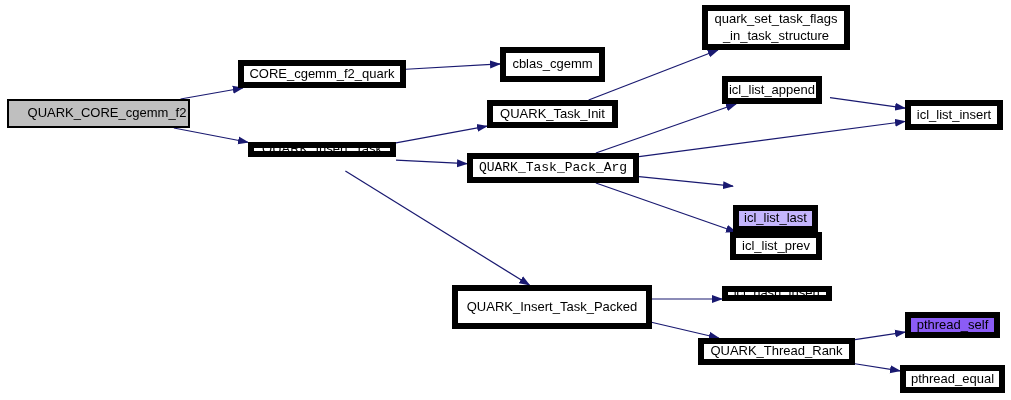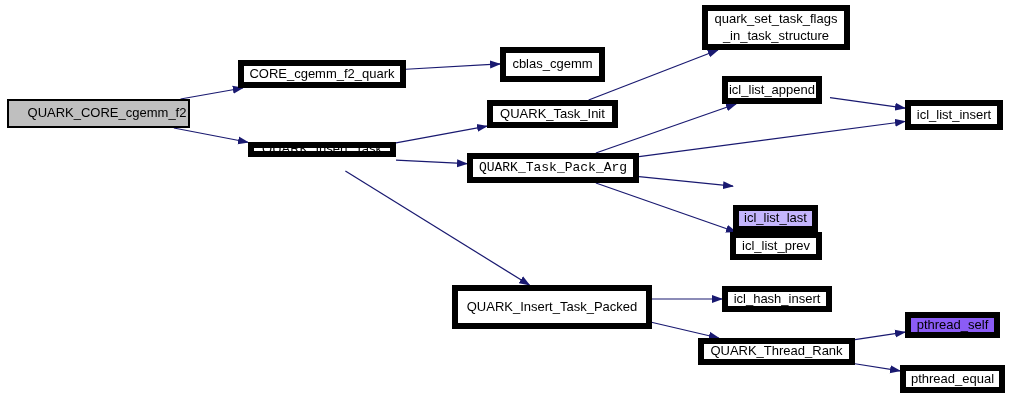--- a/index.html
+++ b/index.html
@@ -67,17 +67,17 @@
     <div class="node" style="left: 248px; top: 142px; width: 148px; height: 15px; background: rgb(255, 255, 255); border-color: rgb(0, 0, 0); color: rgb(0, 0, 0);">QUARK_Insert_Task</div>
     <div class="node" style="left: 487px; top: 100px; width: 131px; height: 28px; background: rgb(255, 255, 255); border-color: rgb(0, 0, 0); color: rgb(0, 0, 0); text-align: right;">QUARK_Task_Init</div>
     <div class="node" style="left: 467px; top: 153px; width: 172px; height: 30px; background: rgb(255, 255, 255); border-color: rgb(0, 0, 0); color: rgb(0, 0, 0); font-family: Liberation Mono, monospace;">QUARK_Task_Pack_Arg</div>
     <div class="node" style="left: 702px; top: 5px; width: 148px; height: 45px; background: rgb(255, 255, 255); border-color: rgb(0, 0, 0); color: rgb(0, 0, 0);">quark_set_task_flags
 _in_task_structure</div>
     <div class="node" style="left: 722px; top: 76px; width: 100px; height: 28px; background: rgb(255, 255, 255); border-color: rgb(0, 0, 0); color: rgb(0, 0, 0);">icl_list_append</div>
     <div class="node" style="left: 905px; top: 100px; width: 98px; height: 30px; background: rgb(255, 255, 255); border-color: rgb(0, 0, 0); color: rgb(0, 0, 0);">icl_list_insert</div>
     <div class="node" style="left: 733px; top: 177px; width: 85px; height: 27px; background: #c4b5fd; border-color: rgb(0, 0, 0); color: rgb(0, 0, 0); margin-top: 28px;">icl_list_last</div>
     <div class="node" style="left: 730px; top: 232px; width: 92px; height: 28px; background: rgb(255, 255, 255); border-color: rgb(0, 0, 0); color: rgb(0, 0, 0);">icl_list_prev</div>
     <div class="node" style="left: 452px; top: 285px; width: 200px; height: 44px; background: rgb(255, 255, 255); border-color: rgb(0, 0, 0); color: rgb(0, 0, 0);">QUARK_Insert_Task_Packed</div>
-    <div class="node" style="left: 722px; top: 286px; width: 110px; height: 26px; background: rgb(255, 255, 255); border-color: rgb(0, 0, 0); color: rgb(0, 0, 0);">icl_hash_insert</div>
+    <div class="node" style="left: 722px; top: 286px; width: 110px; height: 15px; background: rgb(255, 255, 255); border-color: rgb(0, 0, 0); color: rgb(0, 0, 0);">icl_hash_insert</div>
     <div class="node" style="left: 698px; top: 338px; width: 157px; height: 27px; background: rgb(255, 255, 255); border-color: rgb(0, 0, 0); color: rgb(0, 0, 0);">QUARK_Thread_Rank</div>
     <div class="node" style="left: 905px; top: 312px; width: 95px; height: 26px; background: #8b5cf6; border-color: rgb(0, 0, 0); color: rgb(0, 0, 0);">pthread_self</div>
     <div class="node" style="left: 900px; top: 365px; width: 105px; height: 28px; background: rgb(255, 255, 255); border-color: rgb(0, 0, 0); color: rgb(0, 0, 0);">pthread_equal</div>
   </div>
 
 </body></html>

